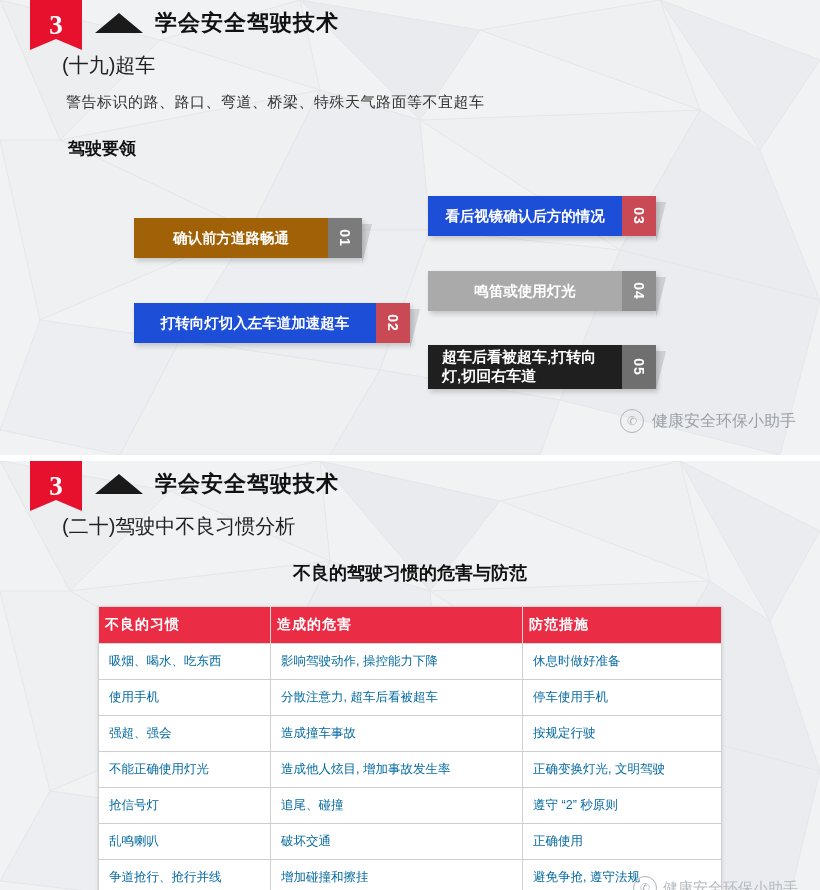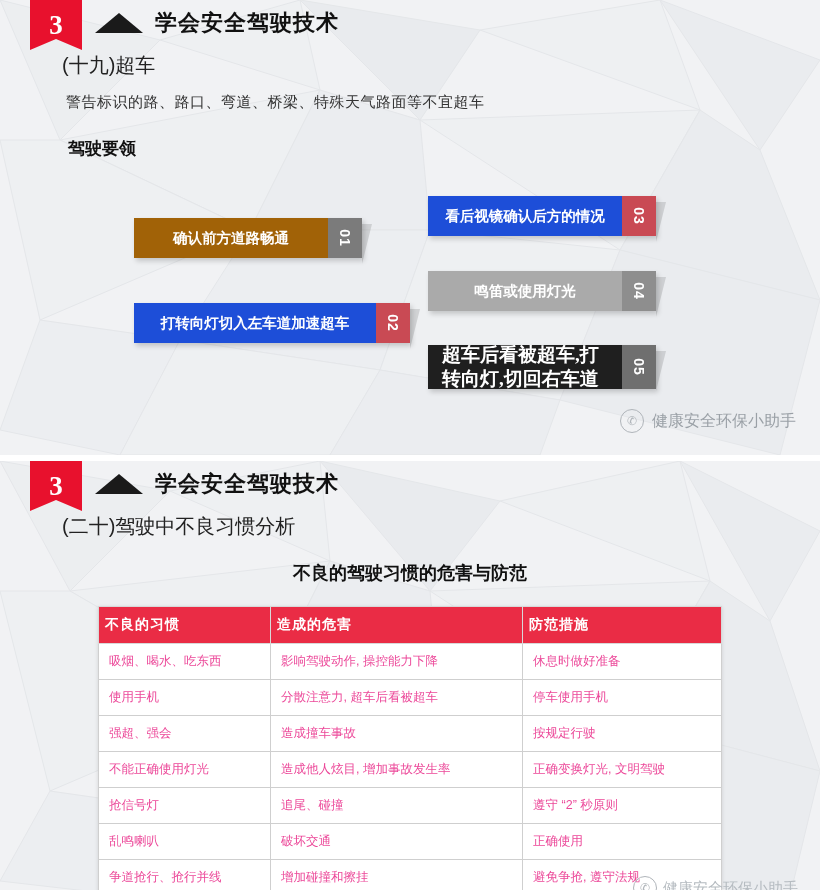--- a/index.html
+++ b/index.html
@@ -115,21 +115,21 @@
     align-items: center;
     justify-content: center;
     padding: 0 14px;
     color: #ffffff;
     font-size: 14.5px;
     font-weight: bold;
     line-height: 1.25;
     text-align: center;
     clip-path: polygon(0 0, 100% 0, 100% 100%, 0 100%);
   }
-  .tag .body.multiline { text-align: left; justify-content: flex-start; font-size: 19px; font-family: Liberation Serif, serif; }
+  .tag .body.multiline { text-align: left; justify-content: flex-start; font-size: 15px; }
   .tag .num {
     width: 34px;
     display: flex;
     align-items: center;
     justify-content: center;
     color: #ffffff;
     font-size: 14px;
     font-weight: bold;
     font-family: "Liberation Sans", sans-serif;
   }
@@ -202,21 +202,21 @@
     font-size: 14px;
     font-weight: bold;
     padding: 9px 6px;
     border: 1px solid #d8d8d8;
     text-align: left;
     letter-spacing: 1px;
   }
   table.habits td {
     border: 1px solid #cfcfcf;
     padding: 9px 10px;
-    color: #ec4899;
+    color: #0369a1;
     background: #ffffff;
     white-space: nowrap;
   }
   table.habits td:nth-child(1) { width: 168px; }
   table.habits td:nth-child(2) { width: 258px; }
   table.habits td:nth-child(3) { width: 198px; }
 
   .wm-2 {
     position: absolute;
     right: 22px;

